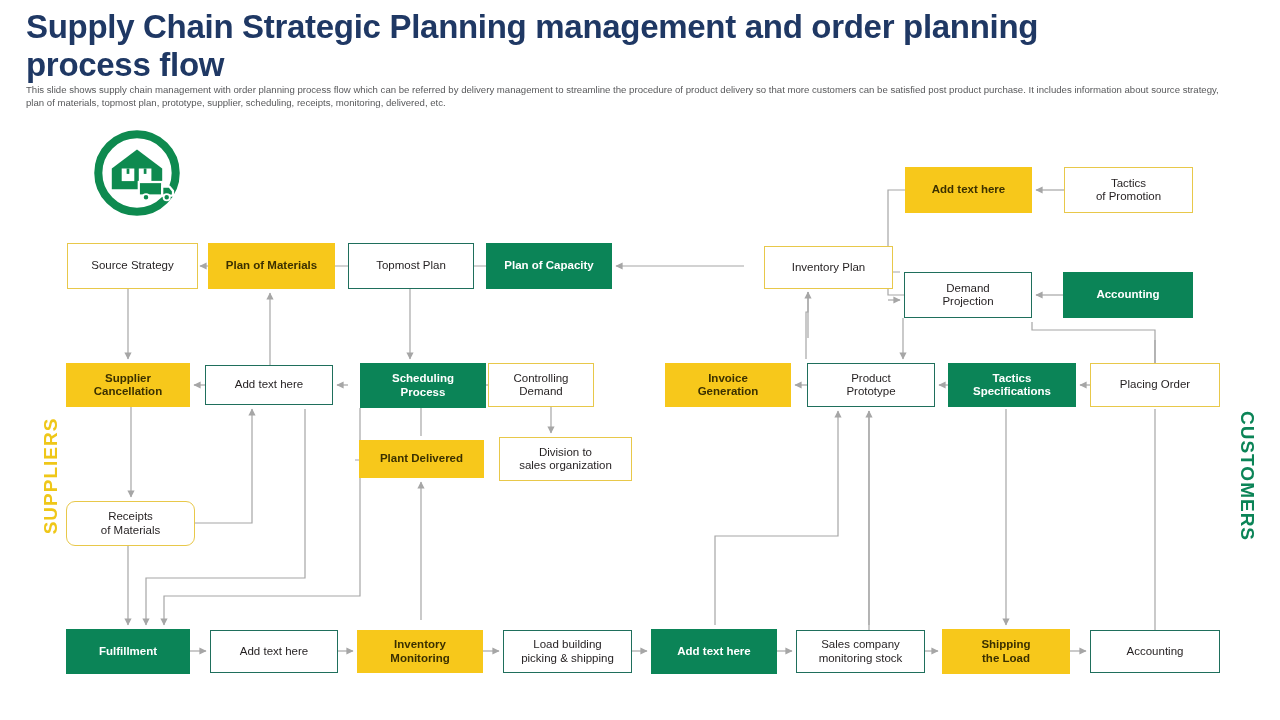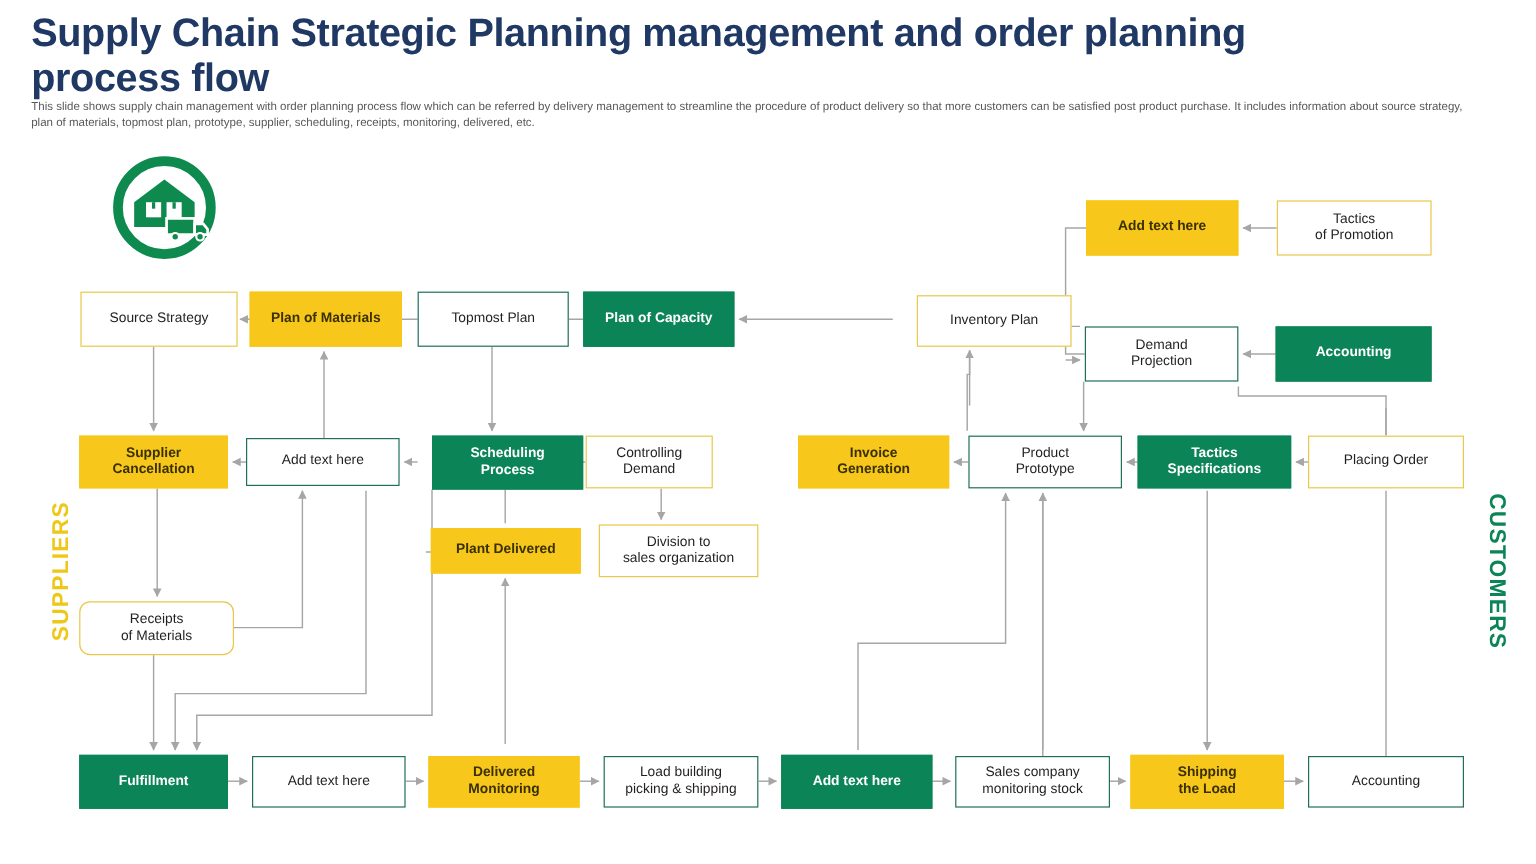--- a/index.html
+++ b/index.html
@@ -232,21 +232,21 @@
         <span style="white-space: pre-line;">Receipts
 of Materials</span>
       </div>
       <div class="node t-green b" style="left: 66px; top: 629px; width: 124px; height: 45px;">
         <span style="white-space: pre-line;">Fulfillment</span>
       </div>
       <div class="node t-white bd-teal" style="left: 210px; top: 630px; width: 128px; height: 43px;">
         <span style="white-space: pre-line;">Add text here</span>
       </div>
       <div class="node t-yellow b" style="left: 357px; top: 630px; width: 126px; height: 43px;">
-        <span style="white-space: pre-line;">Delivered
+        <span style="white-space: pre-line;">Inventory
 Monitoring</span>
       </div>
       <div class="node t-white bd-teal" style="left: 503px; top: 630px; width: 129px; height: 43px;">
         <span style="white-space: pre-line;">Load building
 picking &amp; shipping</span>
       </div>
       <div class="node t-green b" style="left: 651px; top: 629px; width: 126px; height: 45px;">
         <span style="white-space: pre-line;">Add text here</span>
       </div>
       <div class="node t-white bd-teal" style="left: 796px; top: 630px; width: 129px; height: 43px;">

